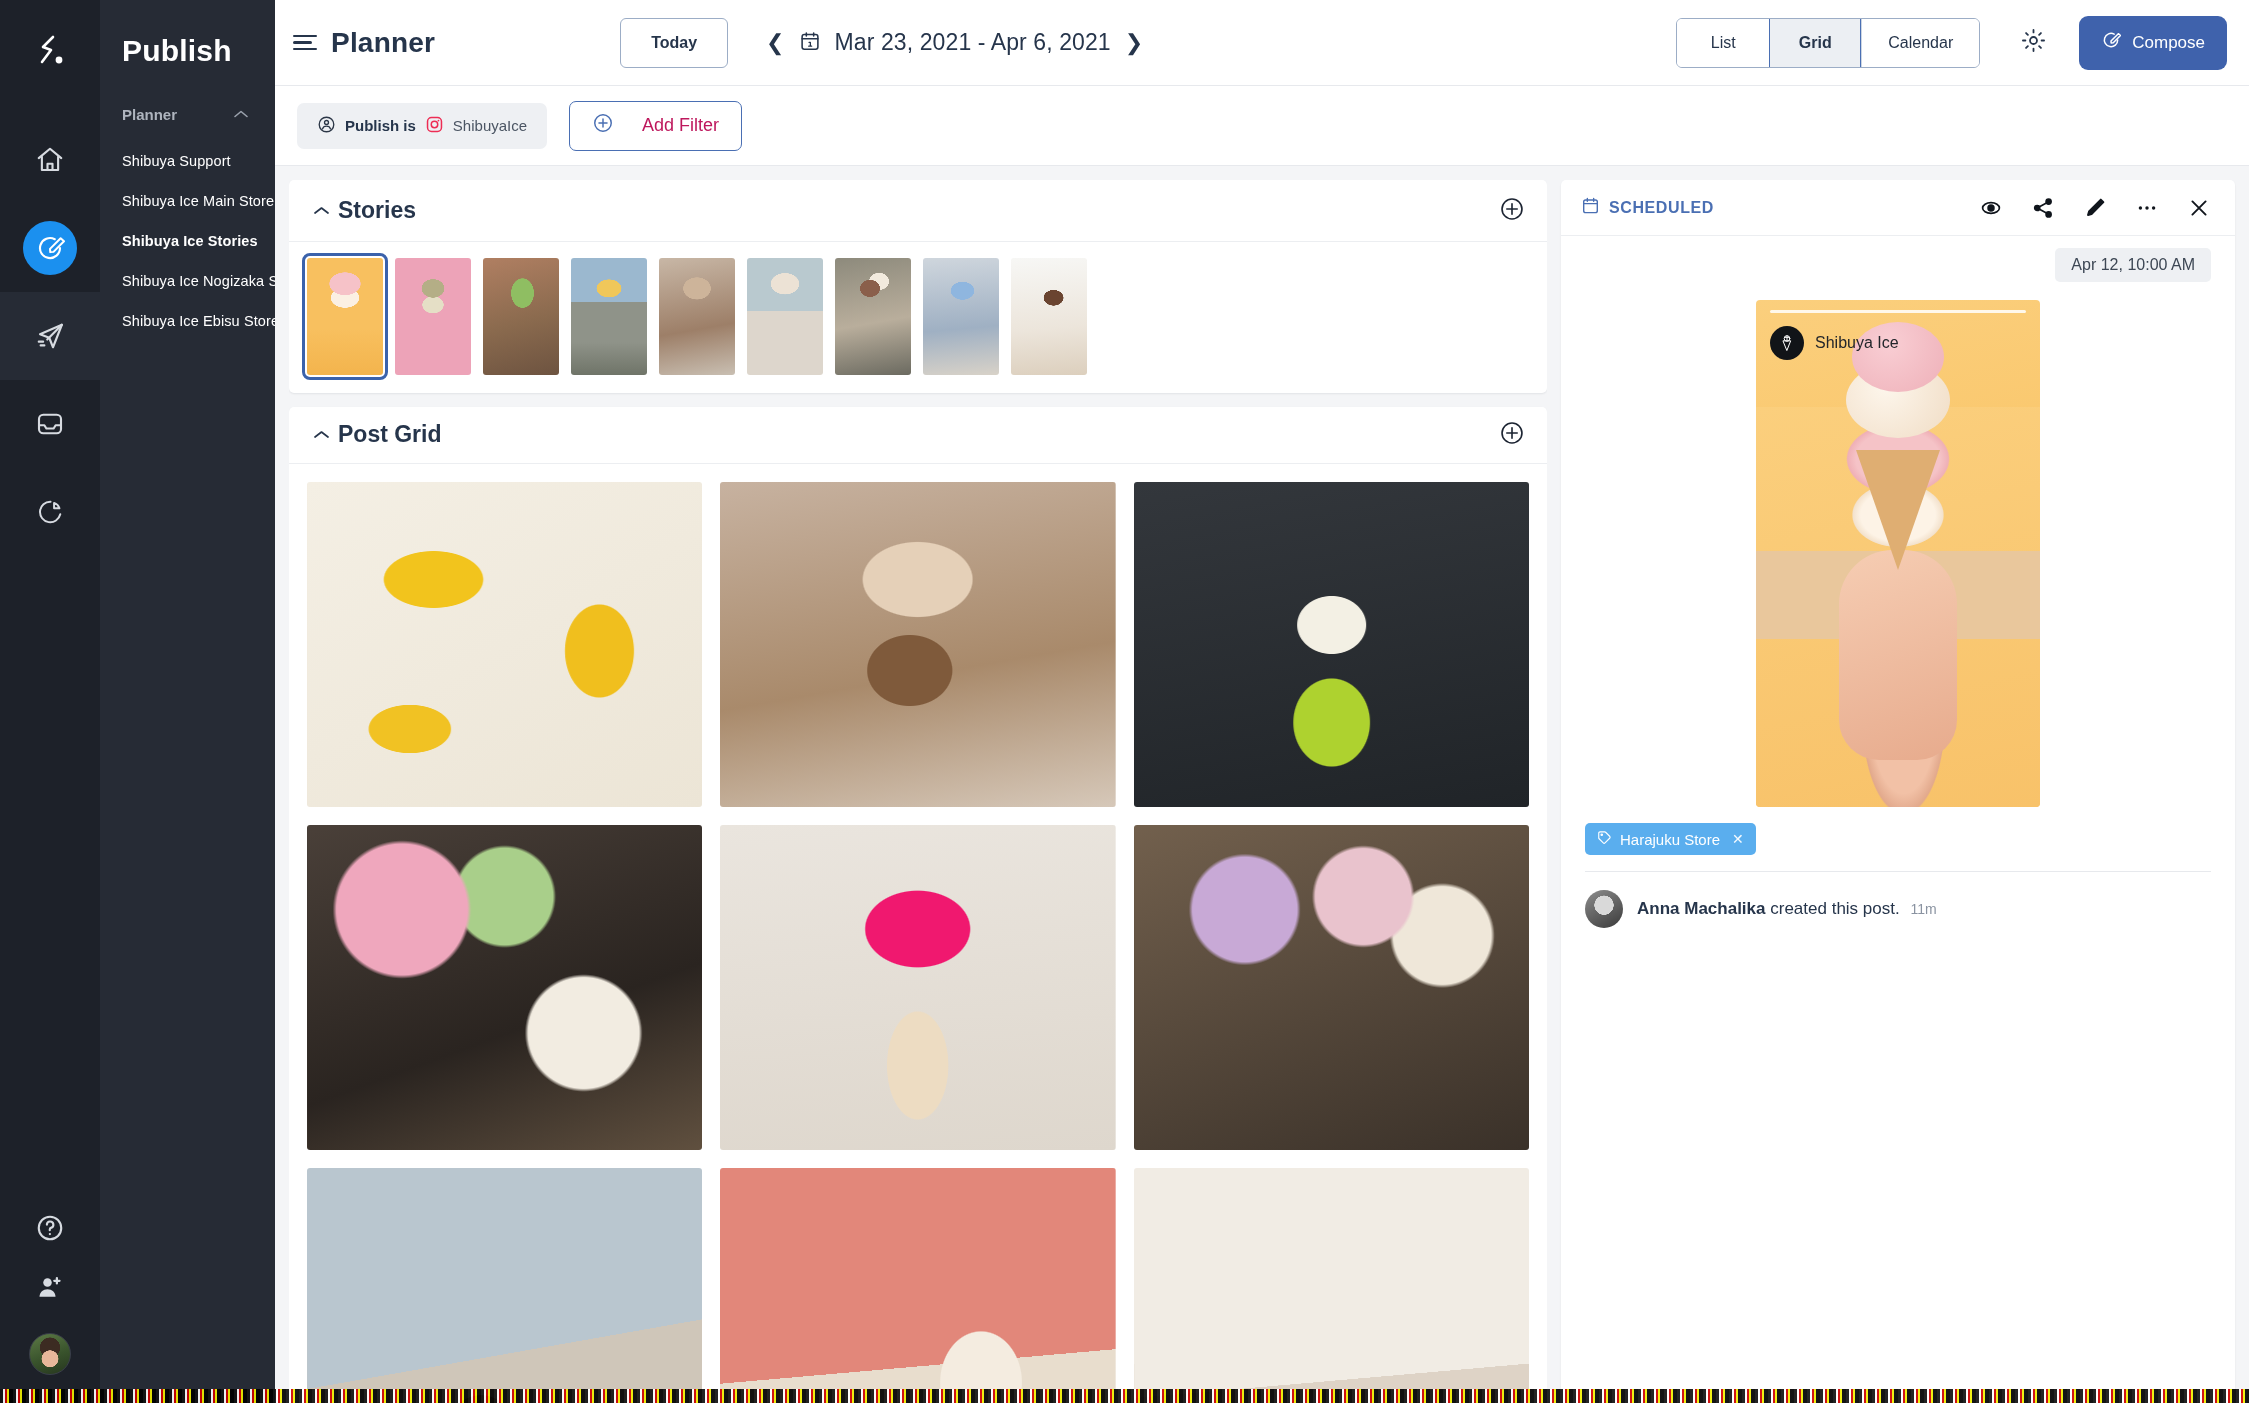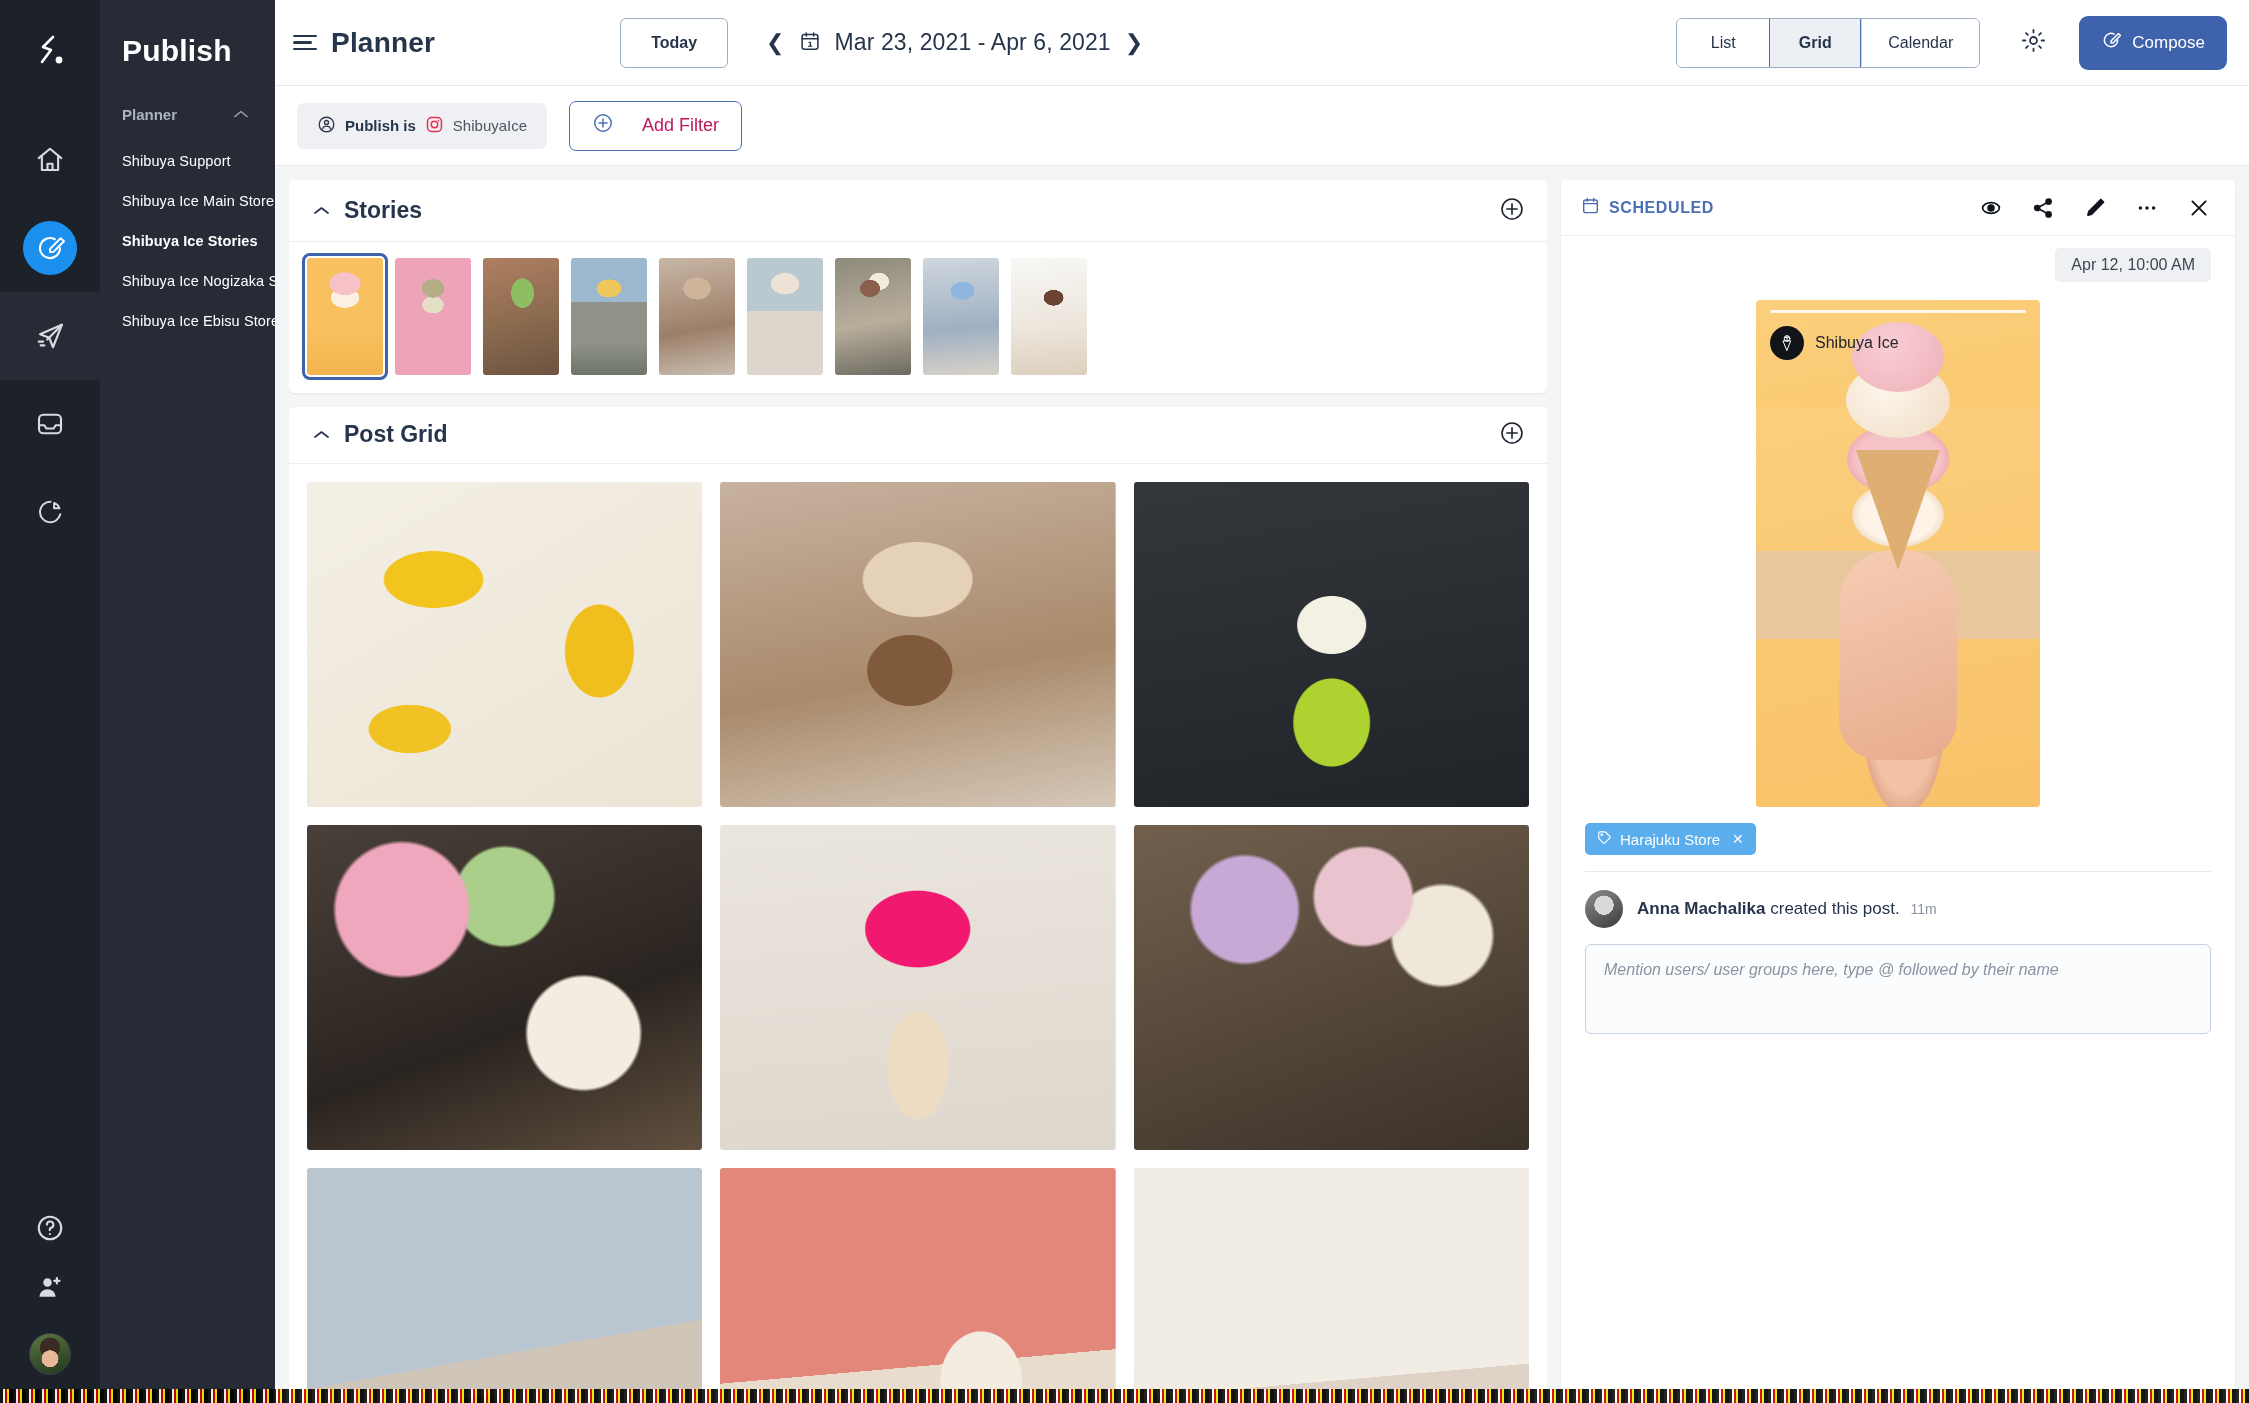--- a/index.html
+++ b/index.html
@@ -106,21 +106,21 @@
     height:50px; border:1px solid #4a6fb3; color:#be185d; border-radius:7px;
     display:flex; align-items:center; gap:28px; padding:0 22px; font-size:18px; cursor:pointer; background:#fff;
   }
 
   
   .content { flex:1; display:flex; gap:0; padding:14px 0 0 14px; min-height:0; overflow:hidden; }
   .leftcol { flex:1; min-width:0; display:flex; flex-direction:column; gap:14px; overflow:hidden; }
 
   .card { background:#fff; border-radius:5px; box-shadow:0 1px 2px rgba(16,24,40,.08); }
   .card-hd {
-    height:62px; display:flex; align-items:center; gap:14px; padding:0 22px 0 24px;
+    height:62px; display:flex; align-items:center; gap:8px; padding:0 22px 0 24px;
     border-bottom:1px solid #eceef1;
   }
   .card-hd .chev-sm { font-size:14px; color:#26354b; cursor:pointer; }
   .card-hd h2 { font-size:23px; font-weight:bold; color:#26354b; }
   .plus { margin-left:auto; cursor:pointer; }
 
   .stories-strip { display:flex; gap:12px; padding:16px 18px 18px 18px; }
   .story-thumb {
     width:76px; height:117px; border-radius:3px; flex:0 0 76px;
     background-size:cover; background-position:center; cursor:pointer;
@@ -522,21 +522,20 @@
 
             <div class="activity">
               <span class="act-ava"></span>
               <span class="act-text">
                 <b>Anna Machalika</b>
                 <span>created this post.</span>
                 <span class="act-time">11m</span>
               </span>
             </div>
 
-            <textarea class="mention" placeholder="Mention users/ user groups here, type @ followed by their name" style=""></textarea>
           </div>
         </section>
       </div>
 
     </div>
   </div>
 </div>
 
 <div class="noise"></div>
 

